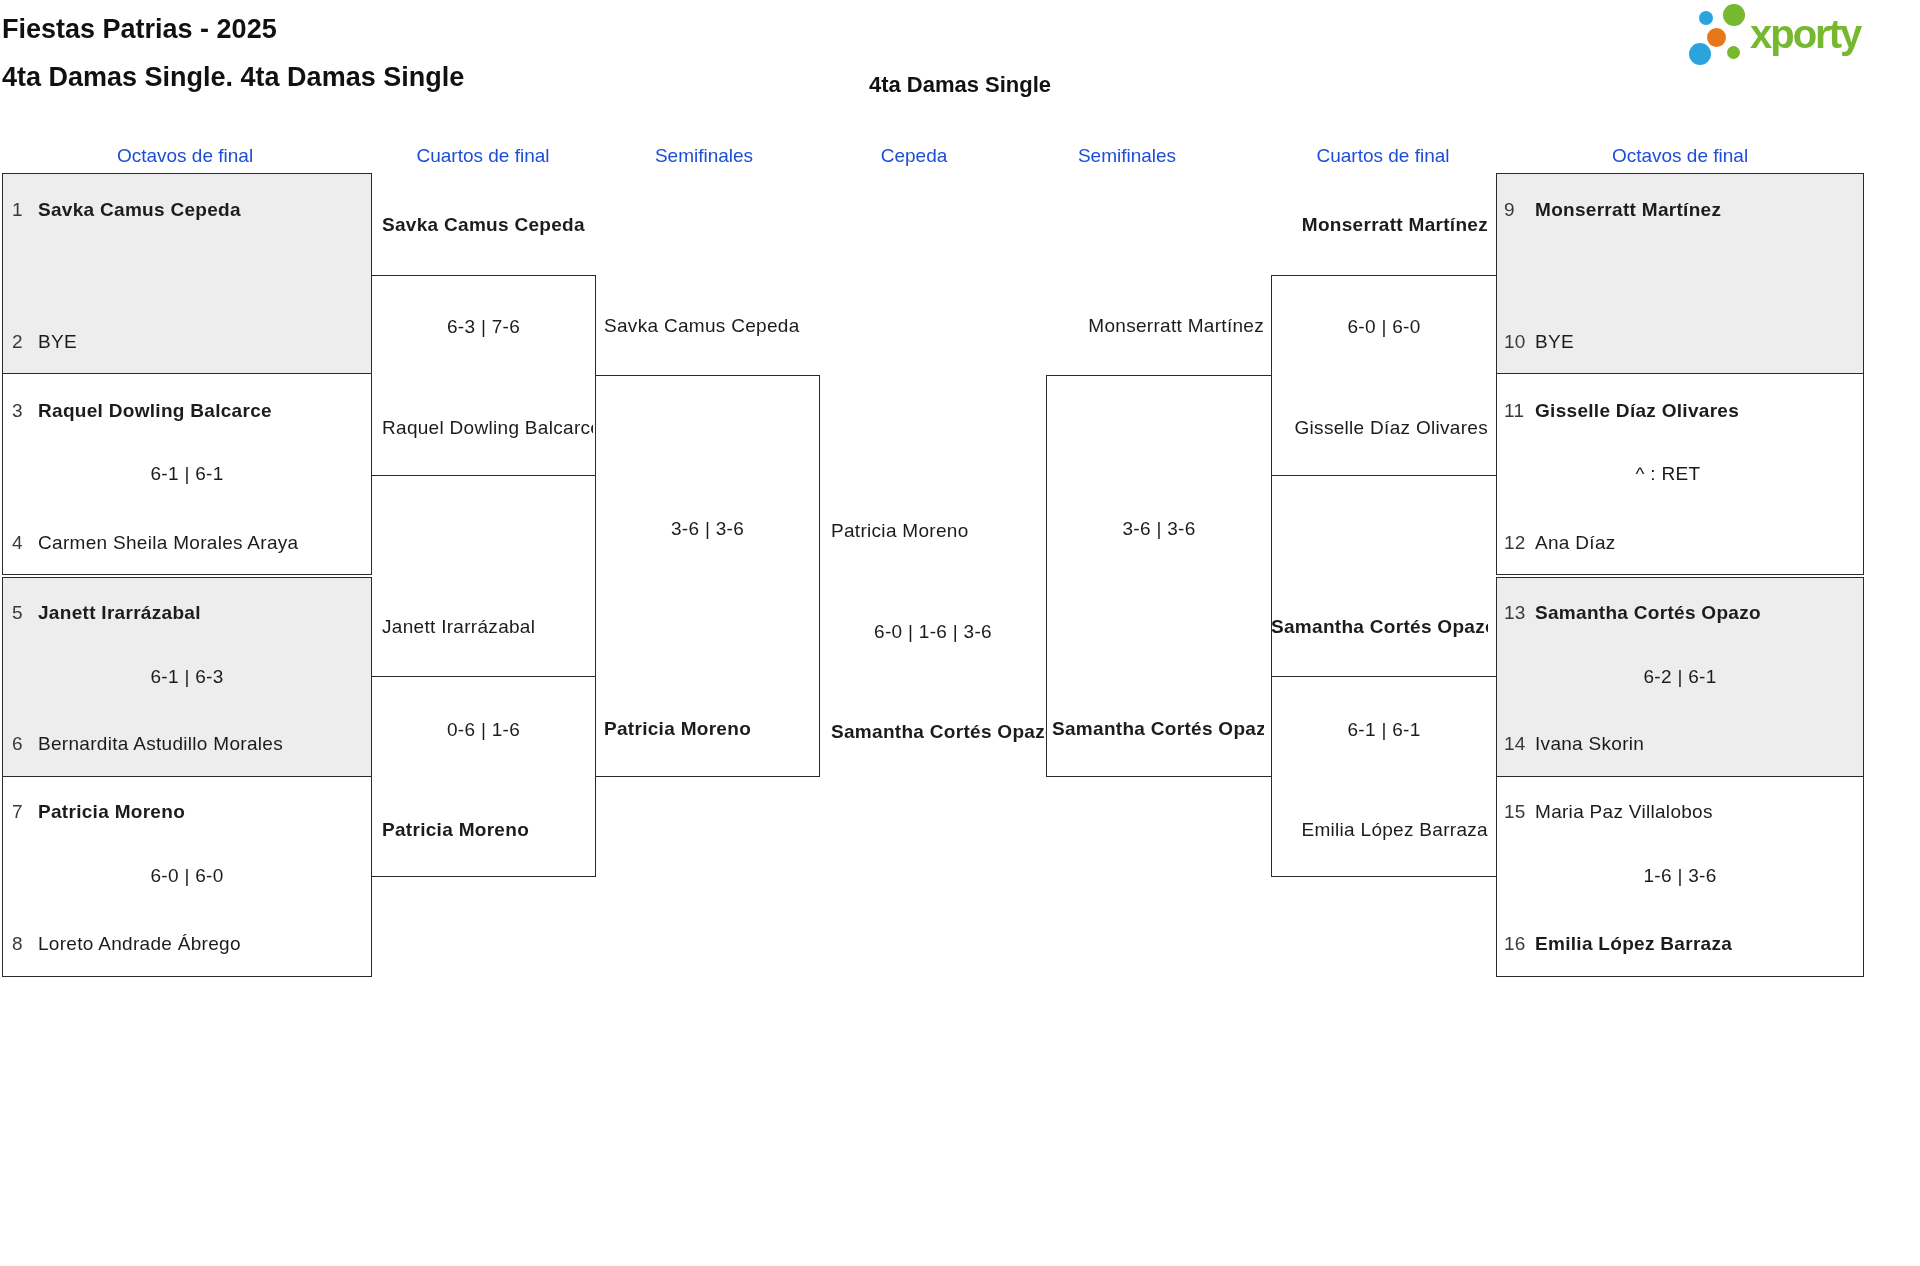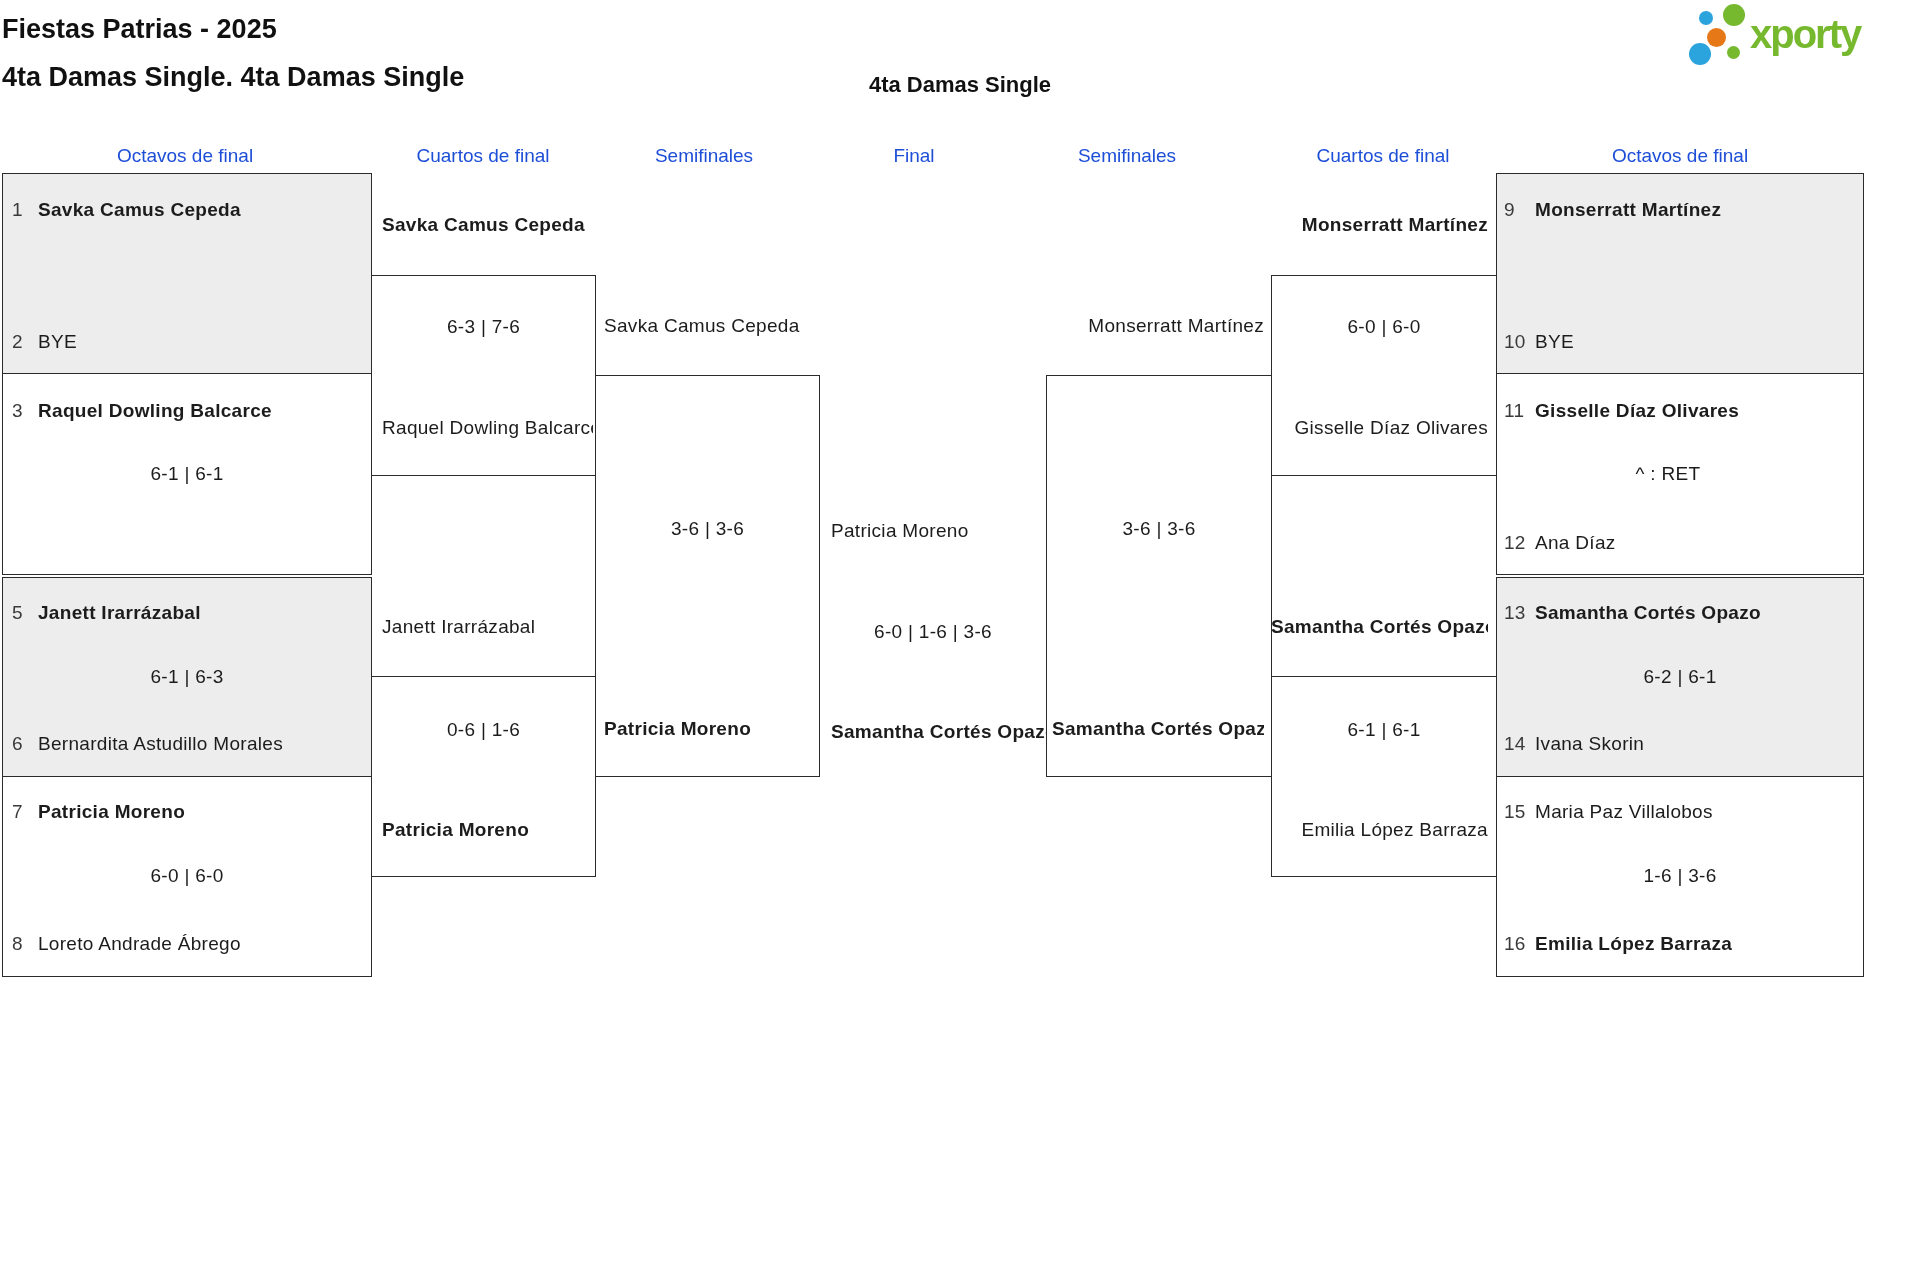--- a/index.html
+++ b/index.html
@@ -37,21 +37,21 @@
     <span class="dot" style="left:1699px;top:11px;width:14px;height:14px;background:var(--logo-blue,#2ba3dc)"></span>
     <span class="dot" style="left:1707px;top:28px;width:19px;height:19px;background:var(--logo-orange,#e67817)"></span>
     <span class="dot" style="left:1689px;top:43px;width:22px;height:22px;background:var(--logo-blue,#2ba3dc)"></span>
     <span class="dot" style="left:1727px;top:46px;width:13px;height:13px;background:var(--logo-green,#76b82e)"></span>
     <span class="logo-text">xporty</span>
   </div>
 
   <div class="rh" style="left:35px">Octavos de final</div>
   <div class="rh" style="left:333px">Cuartos de final</div>
   <div class="rh" style="left:554px">Semifinales</div>
-  <div class="rh" style="left:764px">Final</div>
+  <div class="rh" style="left:764px">Cepeda</div>
   <div class="rh" style="left:977px">Semifinales</div>
   <div class="rh" style="left:1233px">Cuartos de final</div>
   <div class="rh" style="left:1530px">Octavos de final</div>
 
   <div class="box gray" style="left:2px;top:173px;width:370px;height:201px"></div>
   <div class="box white" style="left:2px;top:373px;width:370px;height:202px"></div>
   <div class="box gray" style="left:2px;top:577px;width:370px;height:200px"></div>
   <div class="box white" style="left:2px;top:776px;width:370px;height:201px"></div>
 
   <div class="box gray" style="left:1496px;top:173px;width:368px;height:201px"></div>
@@ -65,20 +65,21 @@
   <div class="box" style="left:1271px;top:676px;width:226px;height:201px"></div>
 
   <div class="box" style="left:595px;top:375px;width:225px;height:402px"></div>
   <div class="box" style="left:1046px;top:375px;width:226px;height:402px"></div>
 
   <div class="txt" style="left:12px;top:196px;width:352px"><span class="seed">1</span><span style="font-weight: 700;">Savka Camus Cepeda</span></div>
   <div class="txt" style="left:12px;top:328px;width:352px"><span class="seed">2</span><span>BYE</span></div>
 
   <div class="txt" style="left:12px;top:397px;width:352px"><span class="seed">3</span><span style="font-weight: 700;">Raquel Dowling Balcarce</span></div>
   <div class="txt score" style="left:2px;top:460px;width:370px">6-1 | 6-1</div>
+  <div class="txt" style="left:12px;top:529px;width:352px"><span class="seed">4</span><span>Carmen Sheila Morales Araya</span></div>
 
   <div class="txt" style="left:12px;top:599px;width:352px"><span class="seed">5</span><span style="font-weight: 700;">Janett Irarrázabal</span></div>
   <div class="txt score" style="left:2px;top:663px;width:370px">6-1 | 6-3</div>
   <div class="txt" style="left:12px;top:730px;width:352px"><span class="seed">6</span><span>Bernardita Astudillo Morales</span></div>
 
   <div class="txt" style="left:12px;top:798px;width:352px"><span class="seed">7</span><span style="font-weight: 700;">Patricia Moreno</span></div>
   <div class="txt score" style="left:2px;top:862px;width:370px">6-0 | 6-0</div>
   <div class="txt" style="left:12px;top:930px;width:352px"><span class="seed">8</span><span>Loreto Andrade Ábrego</span></div>
 
   <div class="txt" style="left:1504px;top:196px;width:352px"><span class="seed w2">9</span><span style="font-weight: 700;">Monserratt Martínez</span></div>

